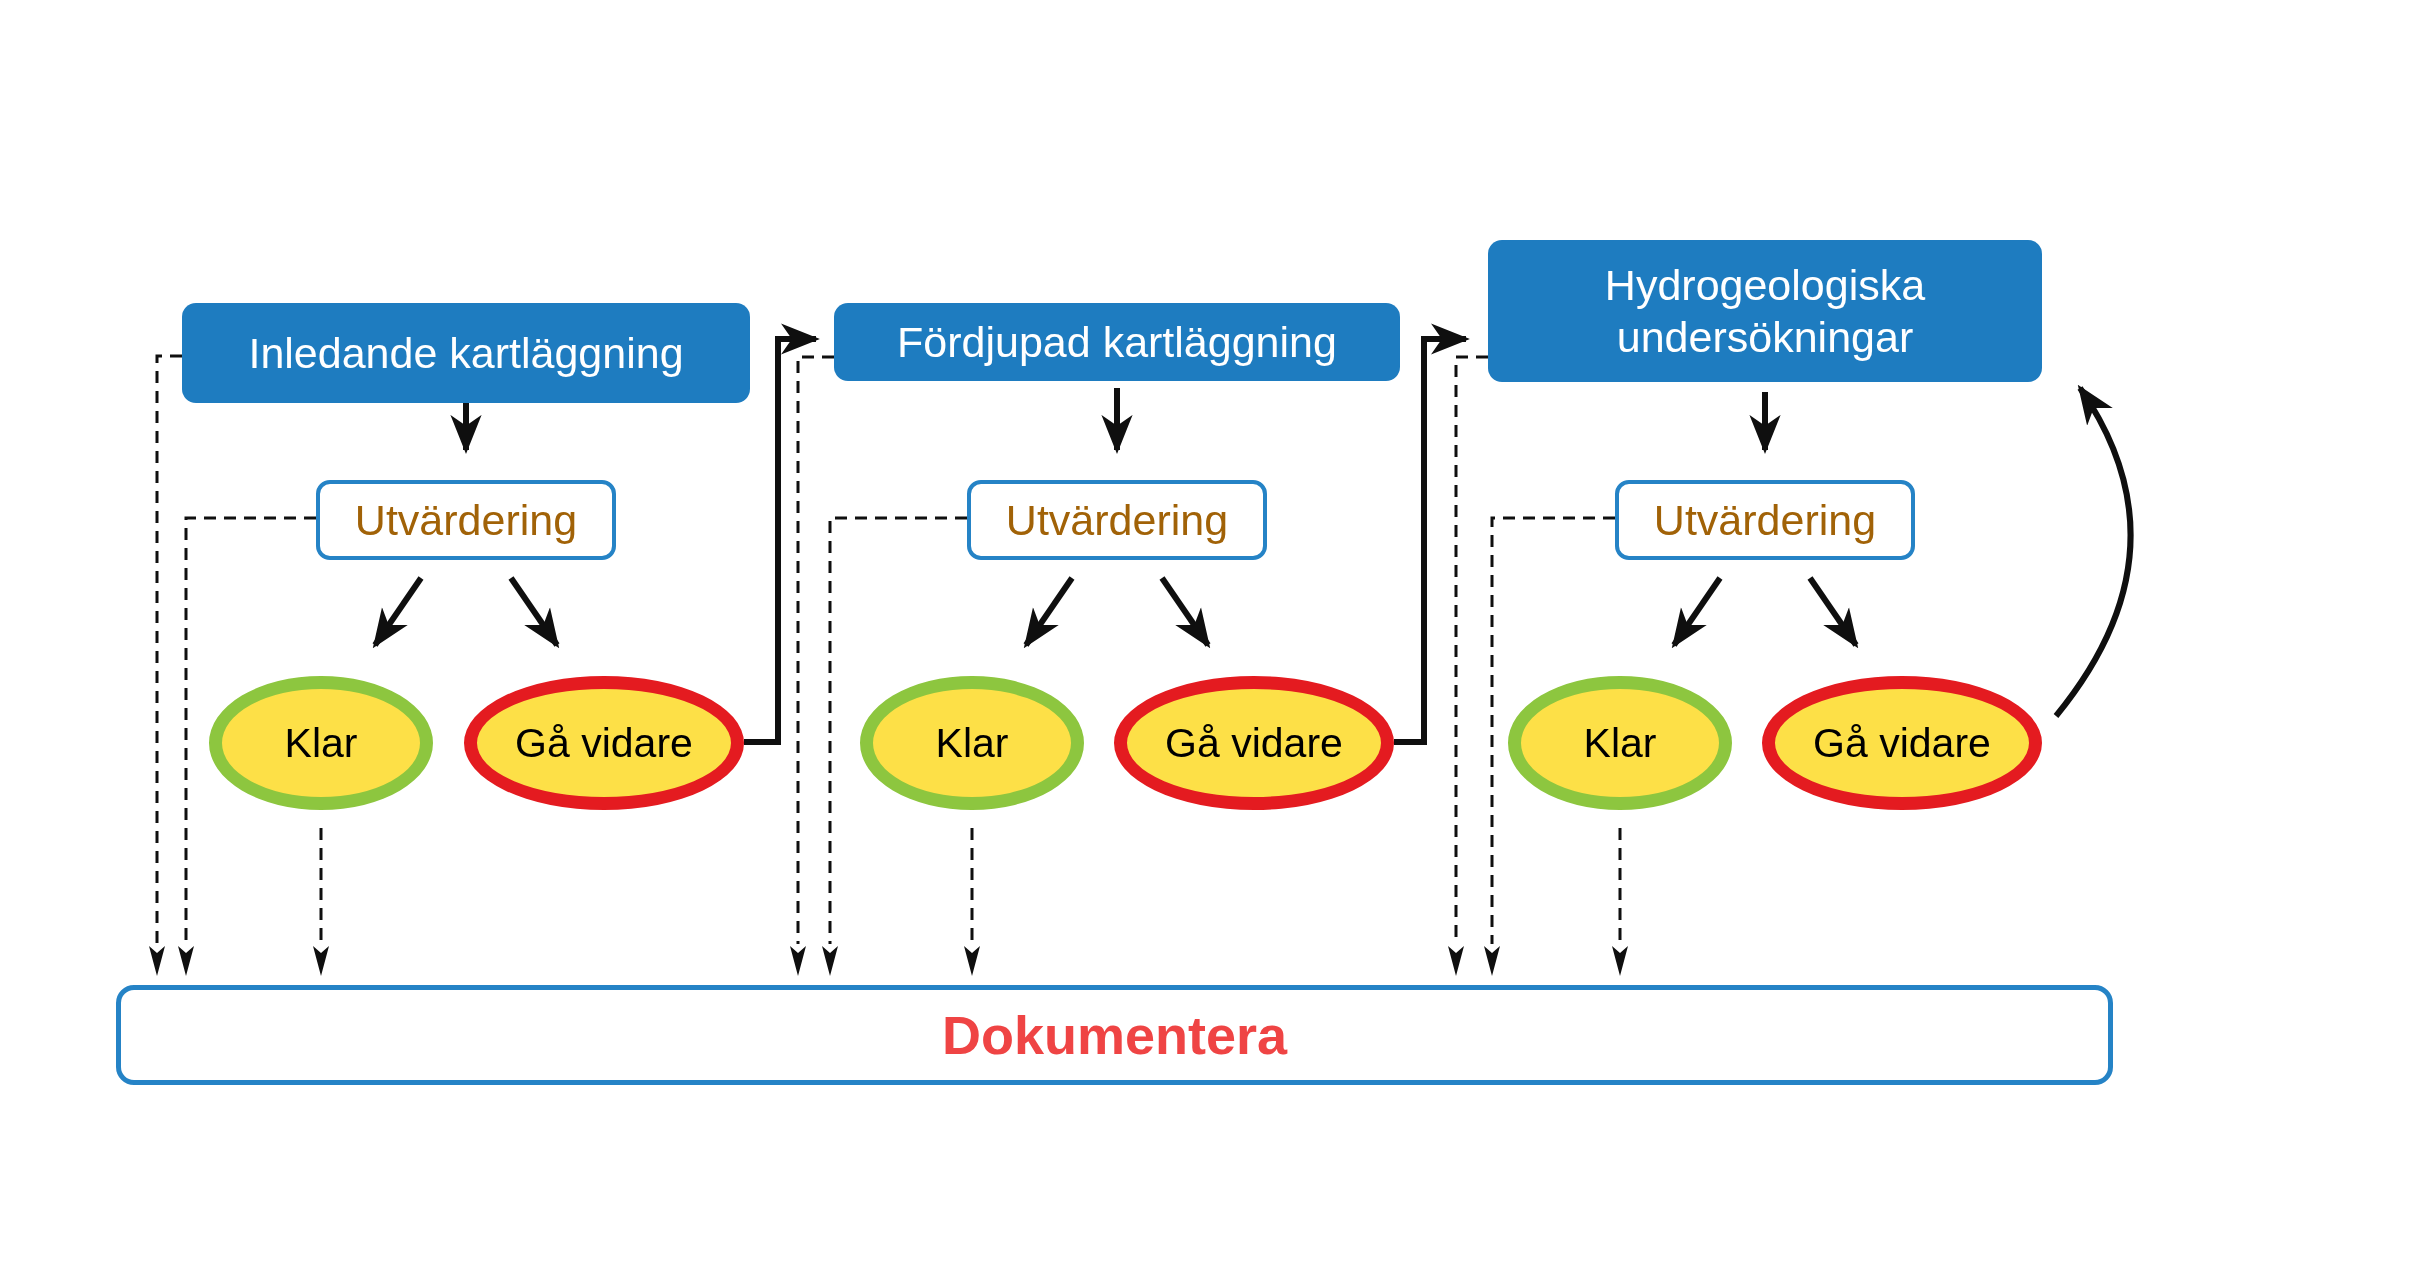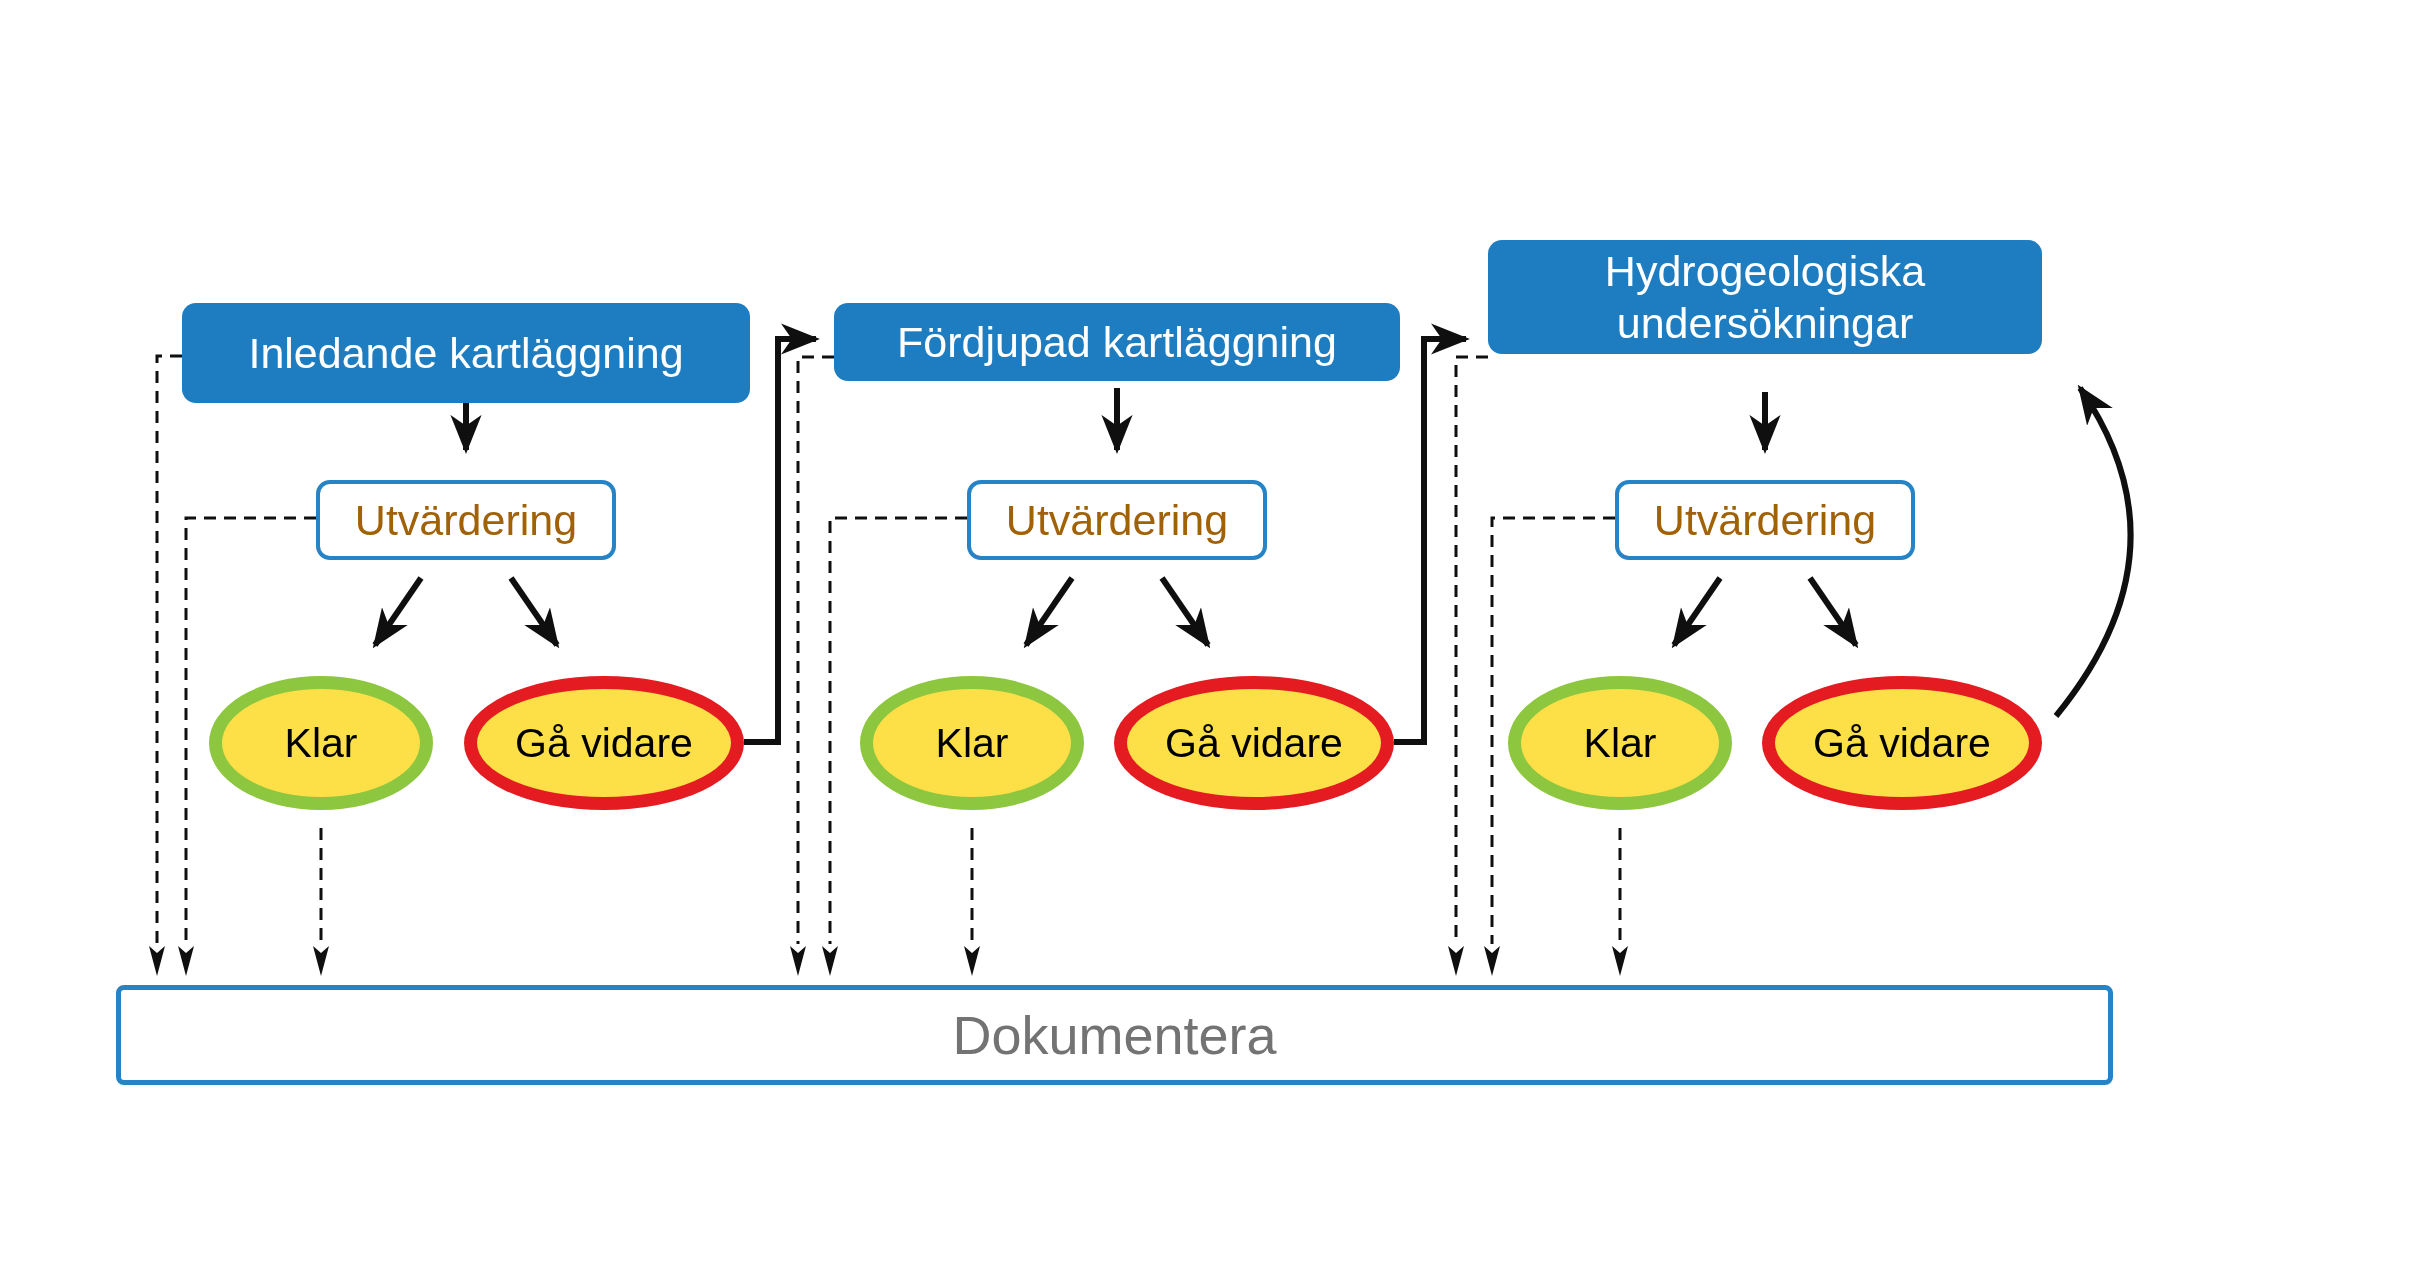--- a/index.html
+++ b/index.html
@@ -9,22 +9,22 @@
   }
   .layer{position:absolute;left:0;top:0;width:2410px;height:1270px;pointer-events:none;}
   .node{position:absolute;display:flex;align-items:center;justify-content:center;
         text-align:center;box-sizing:border-box;}
   .stage{background:#1e7cc0;color:#ffffff;border-radius:14px;font-size:43px;line-height:1.22;}
   .stage .lbl{padding:0 24px;}
   .eval{background:#ffffff;border:4px solid #2583c6;border-radius:14px;color:#a16207;font-size:43px;}
   .oval{background:#fde047;border-radius:50%;color:#000;font-size:41px;}
   .oval.done{border:13px solid #8dc63f;}
   .oval.cont{border:13px solid #e41b20;}
-  .doc{background:#ffffff;border:5px solid #2583c6;border-radius:8px;color:#737373;
-       font-size:54px;font-weight:normal;}
+  .doc{background:#ffffff;border:5px solid #2583c6;border-radius:18px;color:#ef4444;
+       font-size:54px;font-weight:bold;}
 </style>
 </head>
 <body>
 
 <div class="canvas">
 
   <svg class="layer" width="2410" height="1270" viewBox="0 0 2410 1270" xmlns="http://www.w3.org/2000/svg">
     <defs>
       <marker id="ah" viewBox="0 0 10 8" refX="9" refY="4" markerWidth="6.5" markerHeight="6.5" orient="auto">
         <path d="M0,0 L10,4 L0,8 L2.8,4 Z" fill="#0f0f0f"></path>
@@ -89,21 +89,21 @@
   <div class="node eval" style="left:967px;top:480px;width:300px;height:80px">
     <span>Utvärdering</span>
   </div>
   <div class="node oval done" style="left:860px;top:676px;width:224px;height:134px">
     <span>Klar</span>
   </div>
   <div class="node oval cont" style="left:1114px;top:676px;width:280px;height:134px">
     <span>Gå vidare</span>
   </div>
 
-  <div class="node stage" style="left:1488px;top:240px;width:554px;height:114px">
+  <div class="node stage" style="left:1488px;top:240px;width:554px;height:142px">
     <span class="lbl" style="max-width:480px">Hydrogeologiska undersökningar</span>
   </div>
   <div class="node eval" style="left:1615px;top:480px;width:300px;height:80px">
     <span>Utvärdering</span>
   </div>
   <div class="node oval done" style="left:1508px;top:676px;width:224px;height:134px">
     <span>Klar</span>
   </div>
   <div class="node oval cont" style="left:1762px;top:676px;width:280px;height:134px">
     <span>Gå vidare</span>

